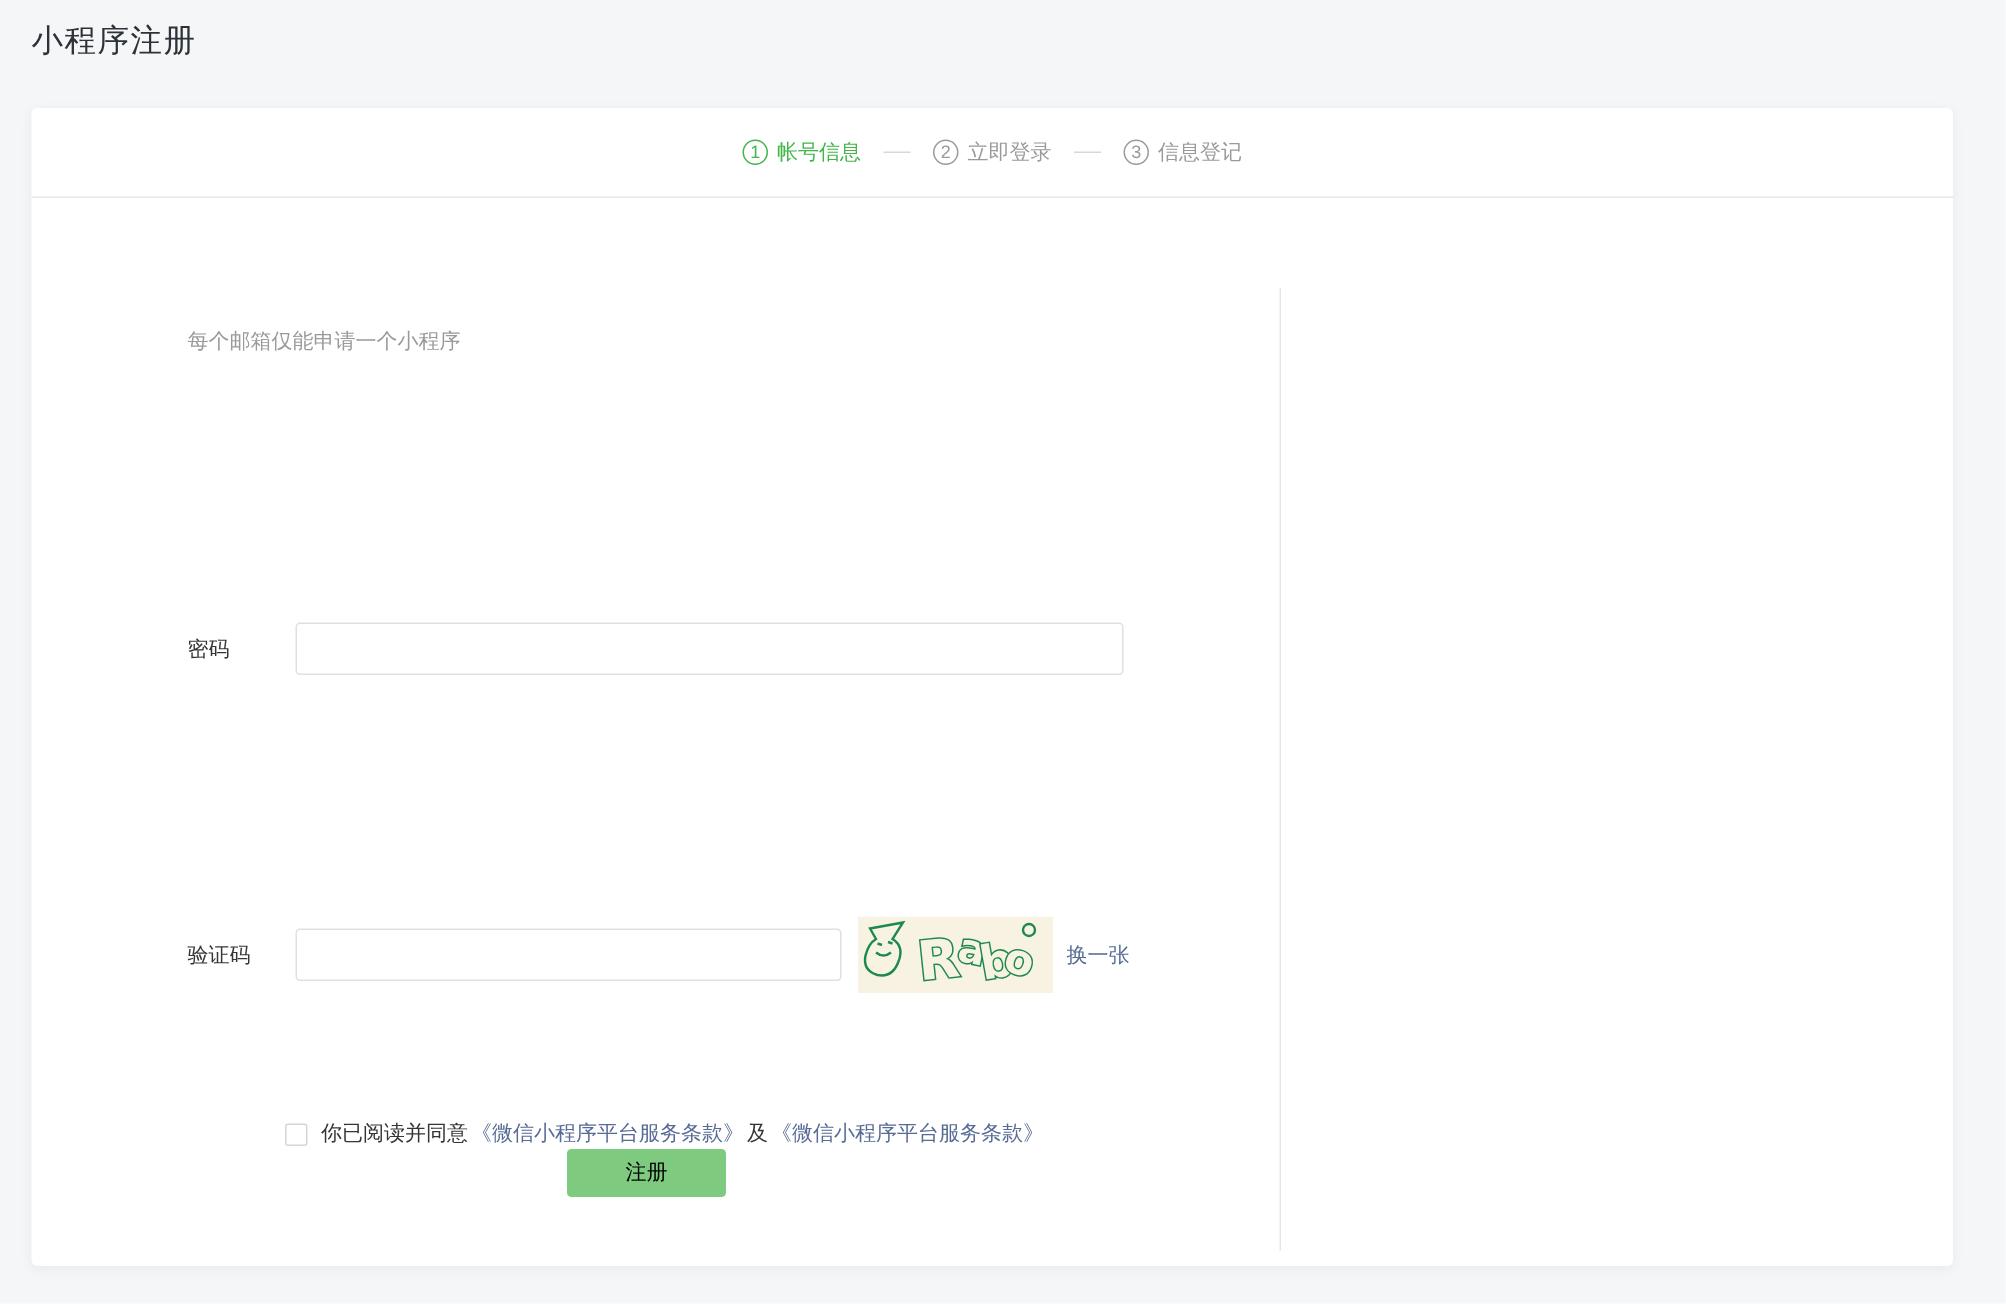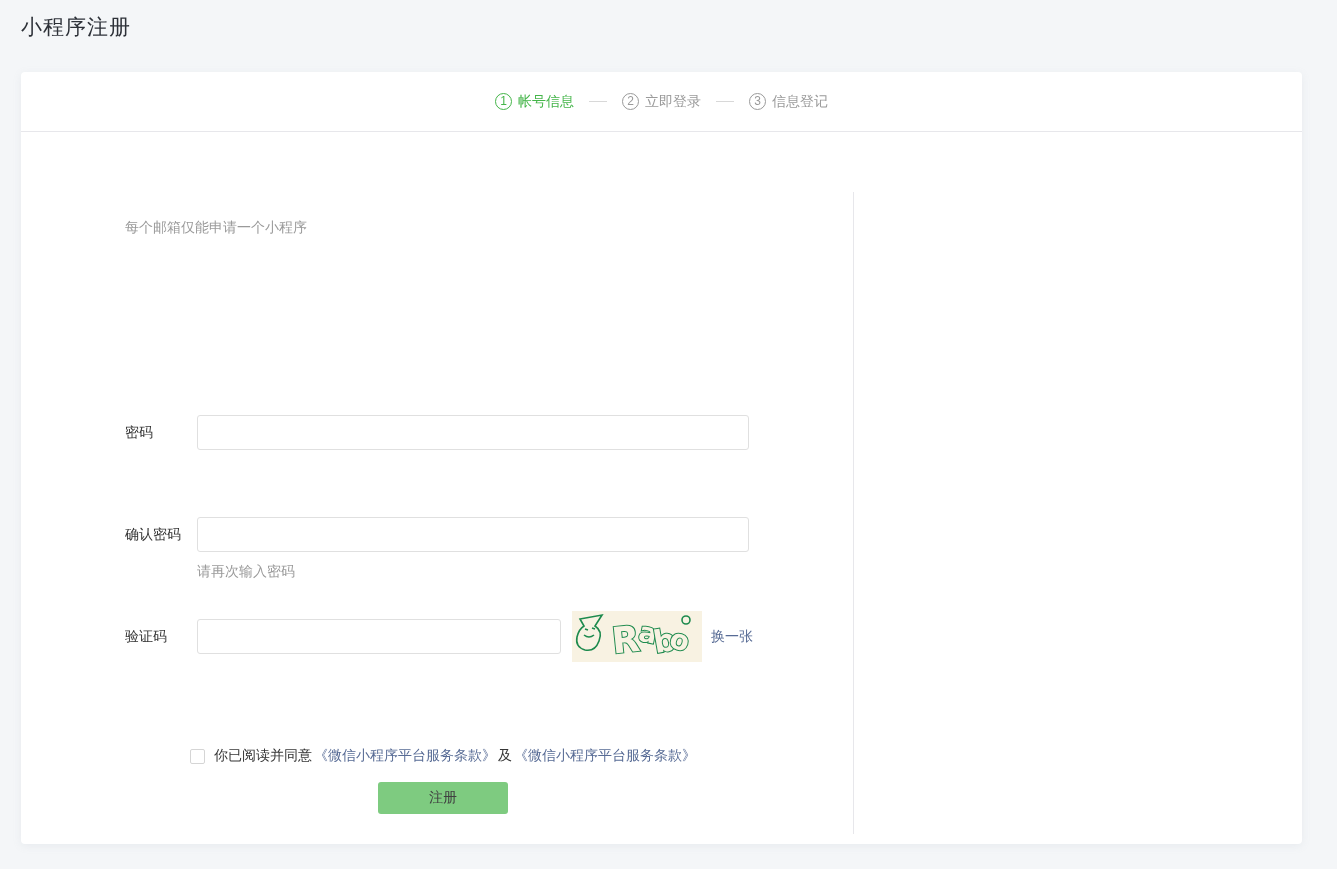--- a/index.html
+++ b/index.html
@@ -93,23 +93,23 @@
     position:absolute; left:169px; top:615px;
     display:flex; align-items:center; font-size:14px; color:#353535;
   }
   .checkbox {
     width:15px; height:15px; border:1px solid #d5d5d5; border-radius:2px;
     background:#fff; display:inline-block; margin-right:9px; cursor:pointer;
     flex-shrink:0;
   }
   .agreement .link { margin:0 2px; }
   .submit-btn {
-    position:absolute; left:357px; top:650px;
-    width:130px; height:32px;
-    background:#7ecb80; color:#404040;
+    position:absolute; left:357px; top:634px;
+    width:106px; height:32px;
+    background:#7ecb80; color:#000000;
     border:none; border-radius:3px;
     font-size:14px; cursor:default;
     font-family:"Liberation Sans","DejaVu Sans",sans-serif;
   }
   .captcha-letter {
     font-family:"DejaVu Sans","Liberation Sans",sans-serif;
     font-weight:bold;
     paint-order:stroke;
   }
 </style>
@@ -144,25 +144,20 @@
 
     <div class="intro">每个邮箱仅能申请一个小程序</div>
 
 
 
     <div class="form-row row-pass">
       <span class="form-label">密码</span>
       <input class="field" type="password" placeholder="" style="">
     </div>
 
-    <div class="form-row row-confirm">
-      <span class="form-label">确认密码</span>
-      <input class="field" type="password" placeholder="" style="">
-    </div>
-    <div class="helper helper-confirm">请再次输入密码</div>
 
     <div class="form-row row-captcha">
       <span class="form-label">验证码</span>
       <input class="field field-captcha" type="text" placeholder="" style="">
       <svg class="captcha-img" viewBox="0 0 130 51" xmlns="http://www.w3.org/2000/svg">
         <rect x="0" y="0" width="130" height="51" fill="#f8f2e2"></rect>
         <g fill="none" stroke="#1d8a4d" stroke-width="1.6">
           <path d="M8 8 L30 4 L23 15 Q31 20 27 30 Q23 41 13 39 Q3 36 5 26 Q7 18 12 15 Z"></path>
           <path d="M12 24 q5 4 10 0"></path>
           <path d="M13 18 l3 1 M20 17 l3 1"></path>

